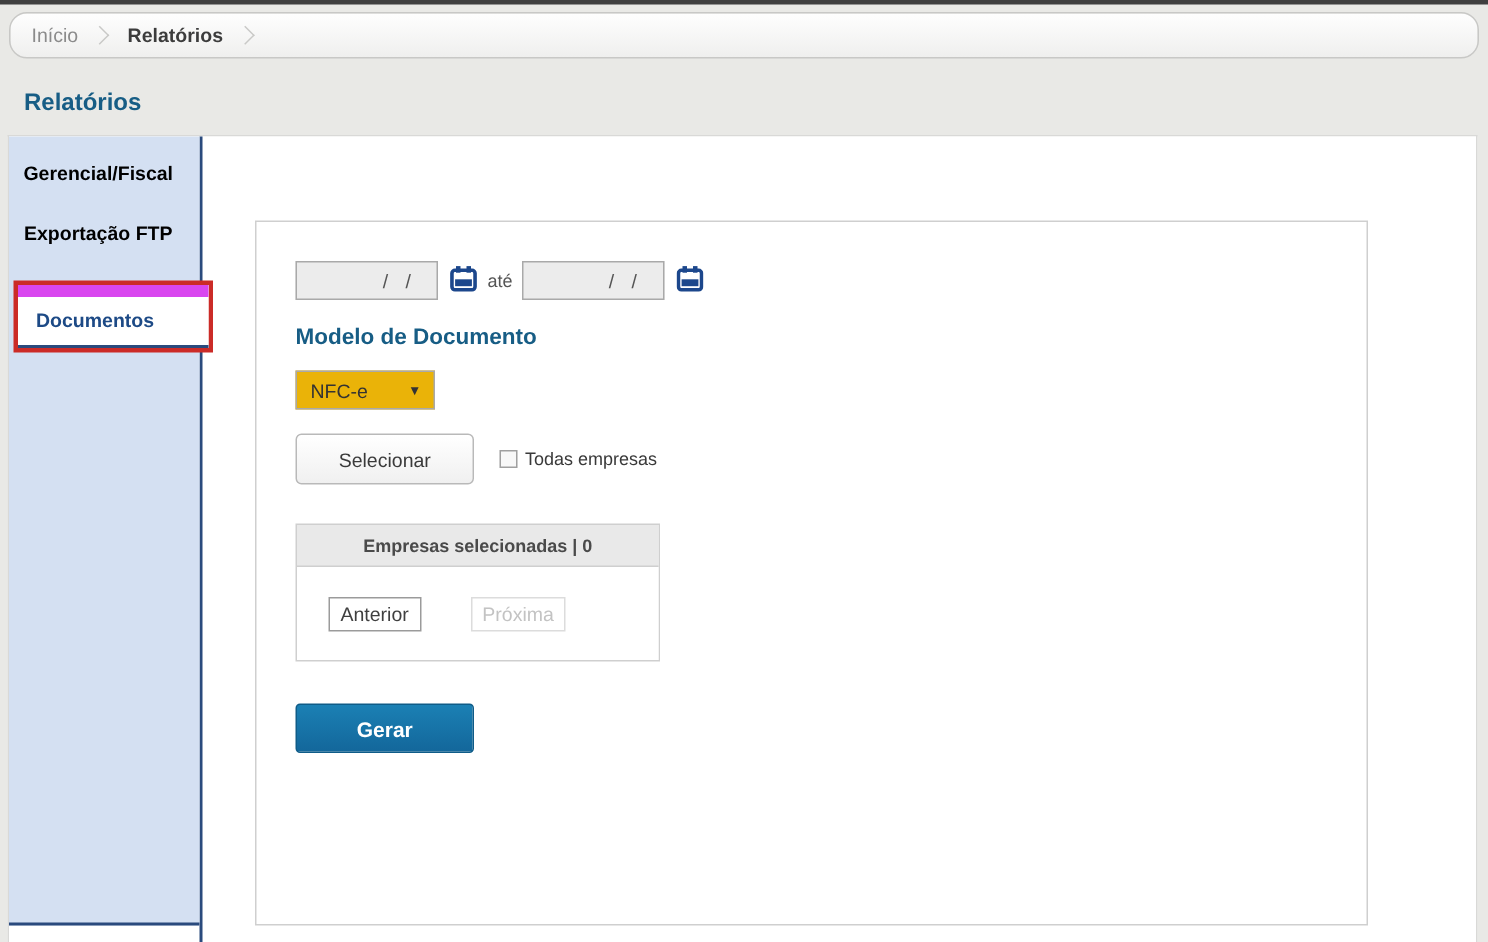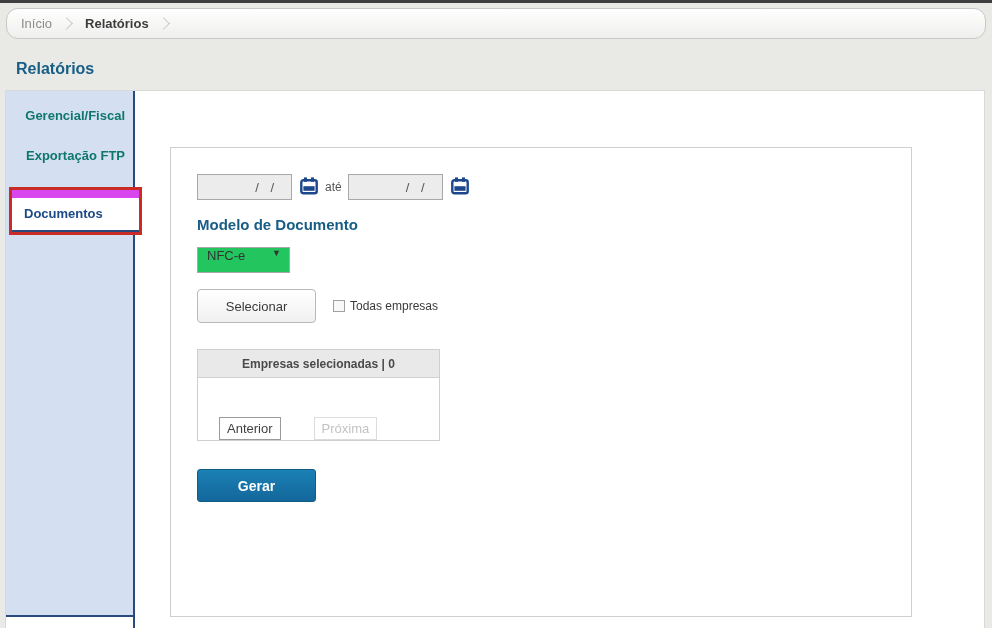--- a/index.html
+++ b/index.html
@@ -58,22 +58,22 @@
   }
   .sidebar-blue {
     background: #d4e0f2;
     height: 526px;
     border-bottom: 2px solid #2a4a7d;
     padding-top: 16px;
     overflow: visible;
   }
   .side-item {
     display: block;
-    color: #0f766e; font-weight: bold; font-size: 13px;
-    text-align: right;
+    color: #000000; font-weight: bold; font-size: 13px;
+    text-align: center;
     padding: 0 8px 0 0;
     height: 18px; line-height: 18px;
     margin-bottom: 22px;
     cursor: pointer;
     white-space: nowrap;
   }
   .active-wrap {
     border: 3px solid #cb2b27;
     margin: 6px 0 0 3px;
     width: 133px;
@@ -117,23 +117,23 @@
     font-size: 13px; color: #555;
     text-align: right; padding-right: 13px;
     letter-spacing: 4px;
   }
   .cal-btn { background: none; border: none; margin-left: 8px; cursor: pointer; height: 20px; padding: 0; }
   .until { color: #555; font-size: 12px; margin: 0 6px 0 7px; }
 
   
   .model-select {
     width: 93px; height: 26px;
-    background: #22c55e;
+    background: #eab308;
     border: 1px solid #a9a9a9;
-    display: flex; justify-content: space-between;
+    display: flex; align-items: center; justify-content: space-between;
     padding: 0 8px 0 9px;
     font-size: 13px; color: #333;
     cursor: pointer;
     margin-bottom: 16px;
   }
   .model-select .arrow { font-size: 9px; color: #333; }
 
   .companies-heading { margin-bottom: 32px; }
 
   .select-row { display: flex; align-items: center; margin-bottom: 26px; }
@@ -161,21 +161,21 @@
     border: 1px solid #cfcfcf;
     margin-bottom: 28px;
   }
   .table-head {
     background: #e9e9e9;
     border-bottom: 1px solid #cfcfcf;
     height: 28px; line-height: 28px;
     text-align: center;
     font-weight: bold; font-size: 12px; color: #4a4a4a;
   }
-  .table-body { background: #fff; height: 62px; display: flex; align-items: flex-end; padding-left: 21px; }
+  .table-body { background: #fff; height: 62px; display: flex; align-items: center; padding-left: 21px; }
   .pager-btn {
     height: 23px; padding: 0 7px;
     background: #fff;
     border: 1px solid #9b9b9b;
     font-family: "Liberation Sans", sans-serif;
     font-size: 13px; color: #3f3f3f;
     cursor: pointer;
   }
   .pager-btn.disabled {
     border: 1px solid #dcdcdc;

